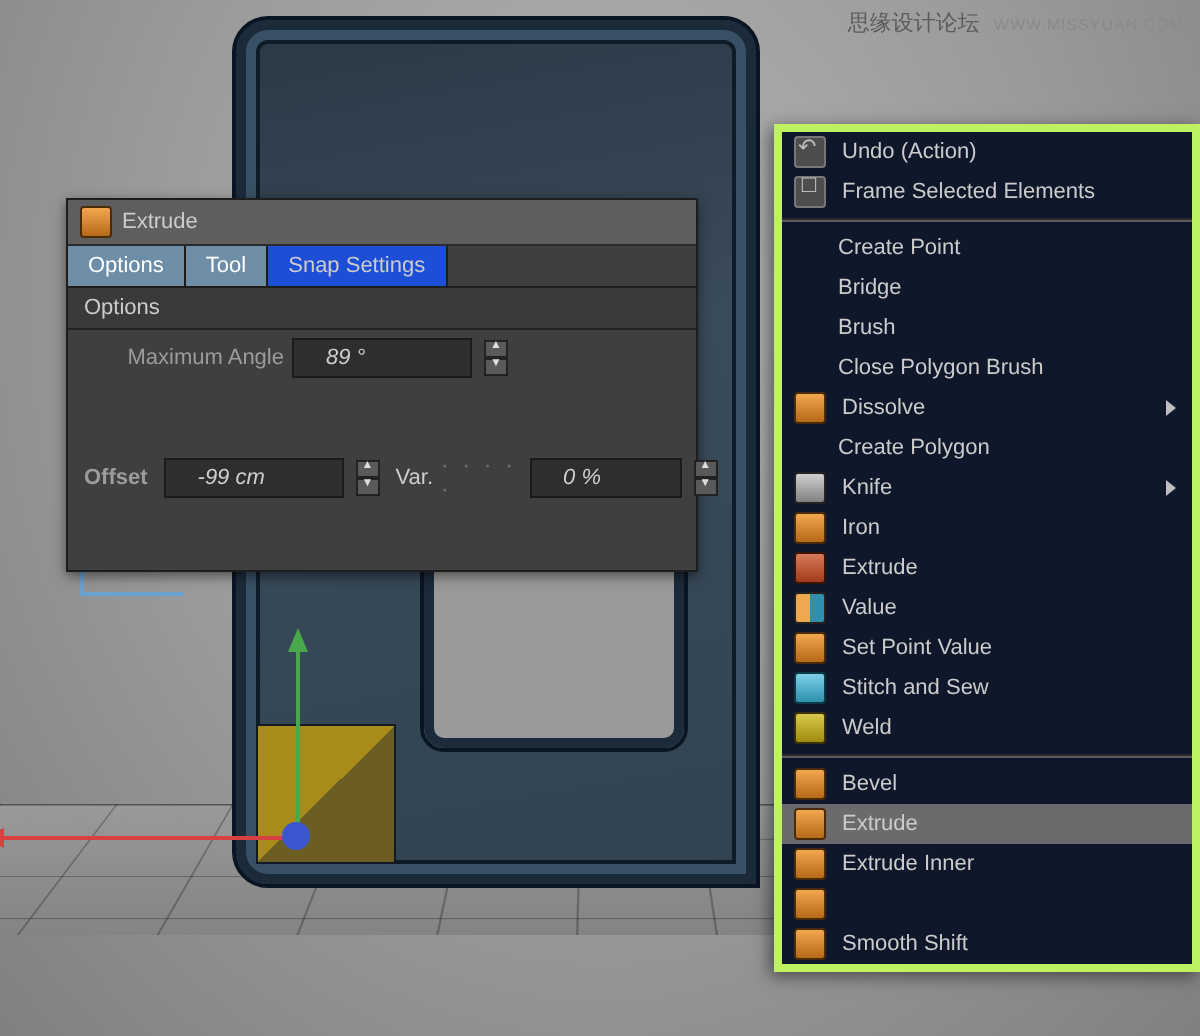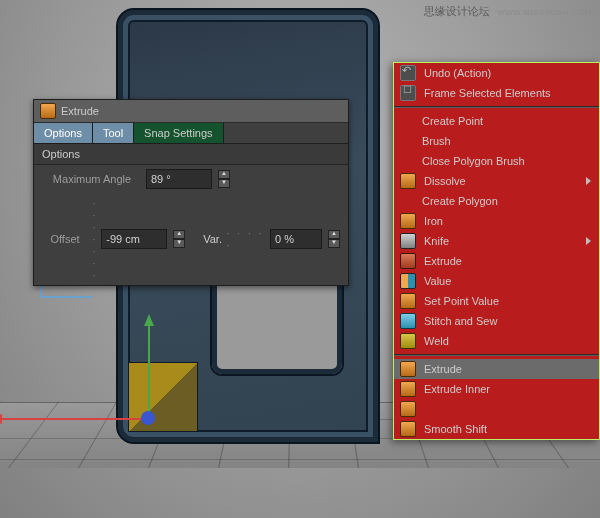--- a/index.html
+++ b/index.html
@@ -89,50 +89,51 @@
     background: #5e5e5e;
     padding: 3px 6px;
     display: flex; align-items: center;
     gap: 5px;
     border-bottom: 1px solid #2a2a2a;
   }
   .panel-title .ico { width:14px; height:14px; background:linear-gradient(#f2a74f,#b56a18); border:1px solid #4a2b06; border-radius:2px; }
   .tabs { display:flex; border-bottom:1px solid #1d1d1d; }
   .tab {
     padding: 4px 10px;
-    background: #14532d;
+    background: #1d4ed8;
     border-right:1px solid #1d1d1d;
     cursor:pointer;
   }
   .tab.selected { background:#6d8ea6; color:#fff; }
   .options-label { padding:4px 8px; background:#3a3a3a; border-bottom:1px solid #242424; }
   .form-row {
     display:flex; align-items:center;
     padding:4px 8px;
     gap:4px;
   }
-  .form-row .lbl { color:#9c9c9c; width:100px; text-align:center; }
+  .form-row .lbl { color:#9c9c9c; width:100px; text-align:right; }
   .num-input {
     width:56px; height:16px;
     background:#2e2e2e;
     border:1px solid #1b1b1b;
     color:#cfcfcf;
-    padding:1px 4px;
+    padding:1px 16px;
     font-size:11px;
+    font-style:italic;
   }
   .spinner { display:flex; flex-direction:column; margin-left:2px; }
   .spinner div { width:10px; height:7px; background:#5a5a5a; border:1px solid #222; font-size:6px; line-height:5px; text-align:center; color:#ddd; }
   .dots { color:#777; letter-spacing:2px; flex:1; overflow:hidden; }
 
   .context-menu {
     position: absolute;
     right: 0; top: 62px;
     width: 205px;
-    background: #b91c1c;
-    border:1px solid #bef264;
+    background: #0f172a;
+    border:4px solid #bef264;
     box-shadow: -2px 2px 8px rgba(0,0,0,0.5);
   }
   .menu-item {
     display:flex; align-items:center;
     height:20px;
     padding:0 8px 0 6px;
     gap:8px;
     cursor:pointer;
   }
   .menu-item.highlight { background:#6b6b6b; }
@@ -187,21 +188,21 @@
   <div class="options-label">Options</div>
   <div class="form-row">
     <div class="lbl">Maximum Angle</div>
     <input class="num-input" value="89 °" style="">
     <div class="spinner">
         <div>▲</div>
         <div>▼</div>
       </div>
   </div>
   <div class="form-row">
-    <div class="lbl" style="text-align:center;width:46px;">Offset</div>
+    <div class="lbl" style="text-align:center;width:46px;font-weight:bold;">Offset</div>
     <div class="dots">· · · · · · ·</div>
     <input class="num-input" value="-99 cm" style="">
     <div class="spinner">
         <div>▲</div>
         <div>▼</div>
       </div>
     <div style="width:10px"></div>
     <div>Var.</div>
     <div class="dots" style="flex:0 0 40px">· · · · ·</div>
     <input class="num-input" style="width: 42px;" value="0 %">
@@ -221,65 +222,73 @@
       <div class="mi-icon ic-frame"></div>
       <span class="mi-label">Frame Selected Elements</span>
     </div>
     <div class="menu-sep"></div>
     <div class="menu-item">
       <div class="mi-blank"></div>
       <span class="mi-label">Create Point</span>
     </div>
     <div class="menu-item">
       <div class="mi-blank"></div>
+      <span class="mi-label">Bridge</span>
+    </div>
+    <div class="menu-item">
+      <div class="mi-blank"></div>
       <span class="mi-label">Brush</span>
     </div>
     <div class="menu-item">
       <div class="mi-blank"></div>
       <span class="mi-label">Close Polygon Brush</span>
     </div>
     <div class="menu-item">
       <div class="mi-icon ic-orange"></div>
       <span class="mi-label">Dissolve</span>
       <div class="mi-arrow"></div>
     </div>
     <div class="menu-item">
       <div class="mi-blank"></div>
       <span class="mi-label">Create Polygon</span>
-    </div>
-    <div class="menu-item">
-      <div class="mi-icon ic-orange"></div>
-      <span class="mi-label">Iron</span>
     </div>
     <div class="menu-item">
       <div class="mi-icon ic-knife"></div>
       <span class="mi-label">Knife</span>
       <div class="mi-arrow"></div>
     </div>
     <div class="menu-item">
+      <div class="mi-icon ic-orange"></div>
+      <span class="mi-label">Iron</span>
+    </div>
+    <div class="menu-item">
       <div class="mi-icon ic-red"></div>
       <span class="mi-label">Extrude</span>
     </div>
     <div class="menu-item">
       <div class="mi-icon ic-mirror"></div>
       <span class="mi-label">Value</span>
     </div>
     <div class="menu-item">
       <div class="mi-icon ic-orange"></div>
       <span class="mi-label">Set Point Value</span>
     </div>
     <div class="menu-item">
       <div class="mi-icon ic-cyan"></div>
       <span class="mi-label">Stitch and Sew</span>
     </div>
     <div class="menu-item">
       <div class="mi-icon ic-yellow"></div>
       <span class="mi-label">Weld</span>
     </div>
     <div class="menu-sep"></div>
+    <div class="menu-item">
+      <div class="mi-icon ic-orange"></div>
+      <span class="mi-label">Bevel</span>
+    </div>
     <div class="menu-item highlight">
       <div class="mi-icon ic-orange"></div>
       <span class="mi-label">Extrude</span>
     </div>
     <div class="menu-item">
       <div class="mi-icon ic-orange"></div>
       <span class="mi-label">Extrude Inner</span>
     </div>
     <div class="menu-item">
       <div class="mi-icon ic-orange"></div>

